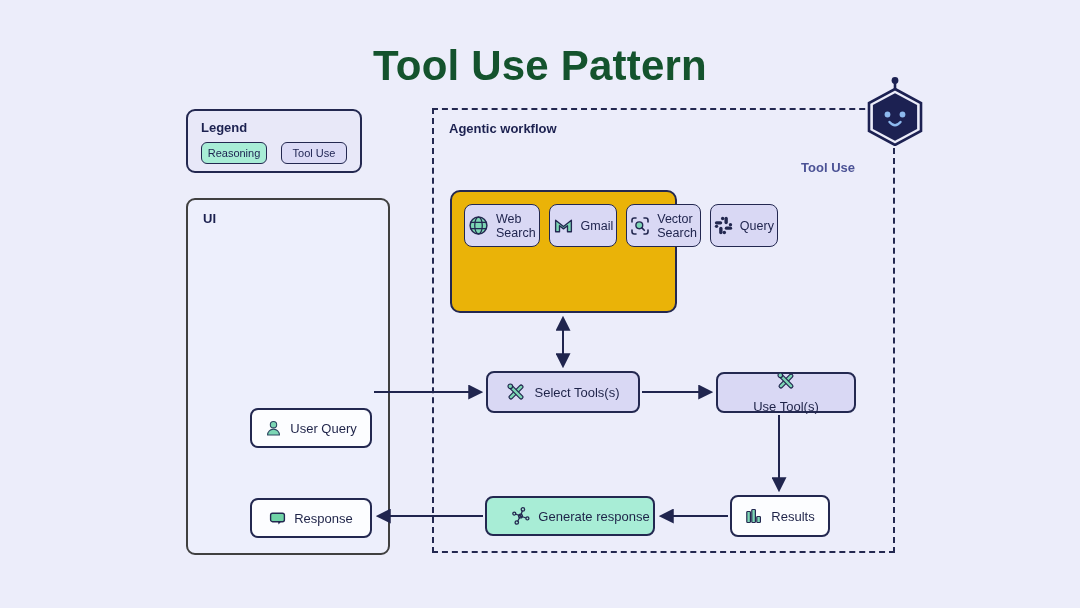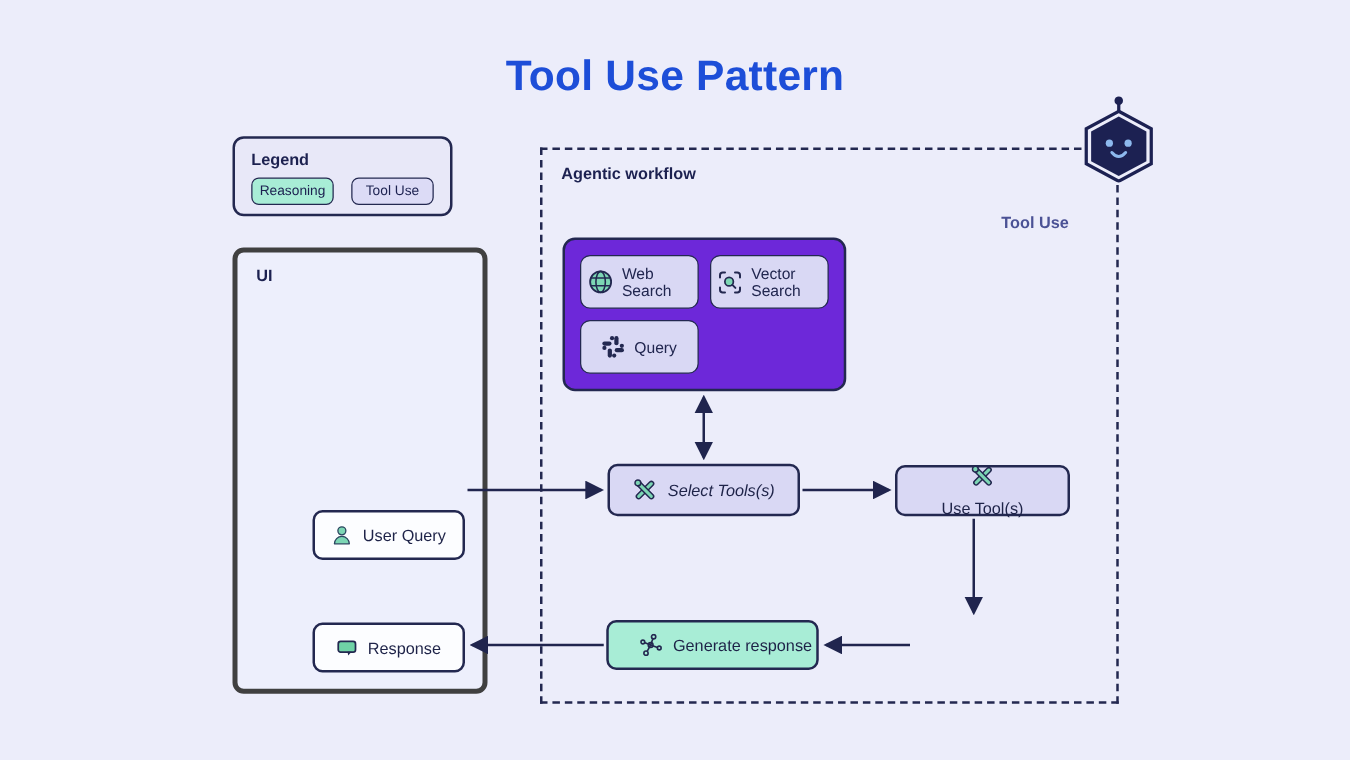--- a/index.html
+++ b/index.html
@@ -2,68 +2,68 @@
 <html><head>
 <meta charset="utf-8">
 <style>
   html,body{margin:0;padding:0;}
   .stage{
     position:relative;width:1080px;height:608px;overflow:hidden;
     background:#ecedfa;font-family:"Liberation Sans",sans-serif;color:#1e2348;
   }
   .title{
     position:absolute;left:0;right:0;top:42px;text-align:center;
-    font-size:34px;font-weight:700;color:#1d4ed8;letter-spacing:.2px;
+    font-size:42px;font-weight:700;color:#14532d;letter-spacing:.2px;
   }
   
   .legend{
     position:absolute;left:186px;top:109px;width:176px;height:64px;box-sizing:border-box;
     background:#e8e8f8;border:2px solid #232850;border-radius:9px;padding:9px 13px;
   }
   .legend-title{font-size:13px;font-weight:700;color:#1c2150;margin-bottom:7px;}
   .legend-row{display:flex;gap:14px;align-items:flex-end;}
   .pill{
     flex:1;text-align:center;font-size:11px;font-weight:500;color:#1c2150;
     border:1.5px solid #232850;border-radius:6px;padding:4px 0;background:#dcdbf6;
   }
   .pill.reasoning{background:#a8edd6;}
   
   .ui-panel{
     position:absolute;left:186px;top:198px;width:204px;height:357px;box-sizing:border-box;
-    background:#edeffc;border:4px solid #404040;border-radius:9px;
+    background:#edeffc;border:2px solid #404040;border-radius:9px;
   }
   .panel-label{position:absolute;left:15px;top:11px;font-size:13px;font-weight:700;color:#1c2150;}
   
   .workflow{
-    position:absolute;left:432px;top:118px;width:463px;height:445px;box-sizing:border-box;
+    position:absolute;left:432px;top:108px;width:463px;height:445px;box-sizing:border-box;
     border:2px dashed #232850;
   }
   .wf-annotation{position:absolute;top:50px;right:38px;font-size:13px;font-weight:600;color:#4b5295;}
   
   .tools-box{
     position:absolute;left:450px;top:190px;width:227px;height:123px;box-sizing:border-box;
-    background:#6d28d9;border:2px solid #232850;border-radius:10px;
-    display:grid;grid-template-columns:1fr 1fr;grid-template-rows:1fr 1fr;gap:9px;padding:12px;
+    background:#eab308;border:2px solid #232850;border-radius:10px;
+    display:grid;grid-template-columns:1fr 1fr 1fr 1fr;grid-template-rows:1fr 1fr;gap:9px;padding:12px;
   }
   .tool-cell{
     background:#d9d8f4;border:1.5px solid #232850;border-radius:8px;
     display:flex;align-items:center;justify-content:center;gap:7px;
     font-size:12.5px;line-height:1.12;color:#21264f;padding:0 3px;
   }
   .tool-cell .lbl{max-width:56px;}
   
   .node{
     position:absolute;box-sizing:border-box;display:flex;align-items:center;justify-content:center;gap:8px;
     border:2px solid #232850;border-radius:8px;background:#fcfdff;font-size:13px;color:#1e2348;
   }
   .node.lav{background:#d9d8f4;}
   .node.mint{background:#a8edd6;}
   .n-user{left:250px;top:372px;width:122px;height:40px;margin-top:36px;}
   .n-resp{left:250px;top:498px;width:122px;height:40px;align-items:center;}
-  .n-select{left:486px;top:371px;width:154px;height:42px;font-style:italic;}
+  .n-select{left:486px;top:371px;width:154px;height:42px;}
   .n-use{left:716px;top:372px;width:140px;height:41px;flex-direction:column;}
   .n-results{left:730px;top:495px;width:100px;height:42px;}
   .n-gen{left:485px;top:496px;width:170px;height:40px;padding-left:22px;}
   .arrows{position:absolute;left:0;top:0;pointer-events:none;}
   .robot{position:absolute;left:867px;top:76px;width:56px;height:70px;}
   .icon{flex:0 0 auto;display:block;}
 </style>
 </head>
 <body>
 
@@ -90,20 +90,26 @@
 
   <div class="tools-box">
     <div class="tool-cell">
       <svg class="icon" width="21" height="21" viewBox="0 0 20 20">
         <circle cx="10" cy="10" r="8" fill="#7cd6b4" stroke="#232850" stroke-width="1.4"></circle>
         <ellipse cx="10" cy="10" rx="3.6" ry="8" fill="none" stroke="#232850" stroke-width="1.2"></ellipse>
         <line x1="2.4" y1="7" x2="17.6" y2="7" stroke="#232850" stroke-width="1.2"></line>
         <line x1="2.4" y1="13" x2="17.6" y2="13" stroke="#232850" stroke-width="1.2"></line>
       </svg>
       <span class="lbl">Web Search</span>
+    </div>
+    <div class="tool-cell">
+      <svg class="icon" width="21" height="21" viewBox="0 0 20 20">
+        <path d="M2.5,16 V5 L10,11 L17.5,5 V16 H13.8 V10.2 L10,13.2 L6.2,10.2 V16 Z" fill="#7cd6b4" stroke="#232850" stroke-width="1.3" stroke-linejoin="round"></path>
+      </svg>
+      <span class="lbl">Gmail</span>
     </div>
     <div class="tool-cell">
       <svg class="icon" width="20" height="20" viewBox="0 0 20 20">
         <g fill="none" stroke="#232850" stroke-width="1.6" stroke-linecap="round">
           <path d="M2,6 V4.2 Q2,2 4.2,2 H6"></path>
           <path d="M14,2 H15.8 Q18,2 18,4.2 V6"></path>
           <path d="M18,14 V15.8 Q18,18 15.8,18 H14"></path>
           <path d="M6,18 H4.2 Q2,18 2,15.8 V14"></path>
         </g>
         <circle cx="9.3" cy="9.3" r="3.4" fill="#7cd6b4" stroke="#232850" stroke-width="1.4"></circle>
@@ -155,20 +161,28 @@
 
   <div class="node lav n-use">
     <svg class="icon" width="20" height="20" viewBox="0 0 20 20">
       <rect x="8.2" y="1" width="3.6" height="18" rx="1.8" transform="rotate(45 10 10)" fill="#7cd6b4" stroke="#232850" stroke-width="1.2"></rect>
       <rect x="8.2" y="1" width="3.6" height="18" rx="1.8" transform="rotate(-45 10 10)" fill="#7cd6b4" stroke="#232850" stroke-width="1.2"></rect>
       <circle cx="4.3" cy="4.3" r="2.3" fill="#7cd6b4" stroke="#232850" stroke-width="1.2"></circle>
     </svg>
     <span>Use Tool(s)</span>
   </div>
 
+  <div class="node n-results">
+    <svg class="icon" width="18" height="18" viewBox="0 0 18 18">
+      <rect x="1.8" y="4.5" width="3.6" height="11" rx="0.8" fill="#7cd6b4" stroke="#232850" stroke-width="1.2"></rect>
+      <rect x="6.8" y="2.5" width="3.6" height="13" rx="0.8" fill="#7cd6b4" stroke="#232850" stroke-width="1.2"></rect>
+      <rect x="11.8" y="9.5" width="3.6" height="6" rx="0.8" fill="#7cd6b4" stroke="#232850" stroke-width="1.2"></rect>
+    </svg>
+    <span>Results</span>
+  </div>
 
   <div class="node mint n-gen">
     <svg class="icon" width="18" height="18" viewBox="0 0 18 18">
       <g stroke="#232850" stroke-width="1.3" fill="none">
         <line x1="8.5" y1="9" x2="10.5" y2="3.5"></line>
         <line x1="8.5" y1="9" x2="3.5" y2="7"></line>
         <line x1="8.5" y1="9" x2="5.5" y2="14.5"></line>
         <line x1="8.5" y1="9" x2="14" y2="11"></line>
         <circle cx="8.5" cy="9" r="1.9"></circle>
         <circle cx="10.9" cy="2.4" r="1.7"></circle>

